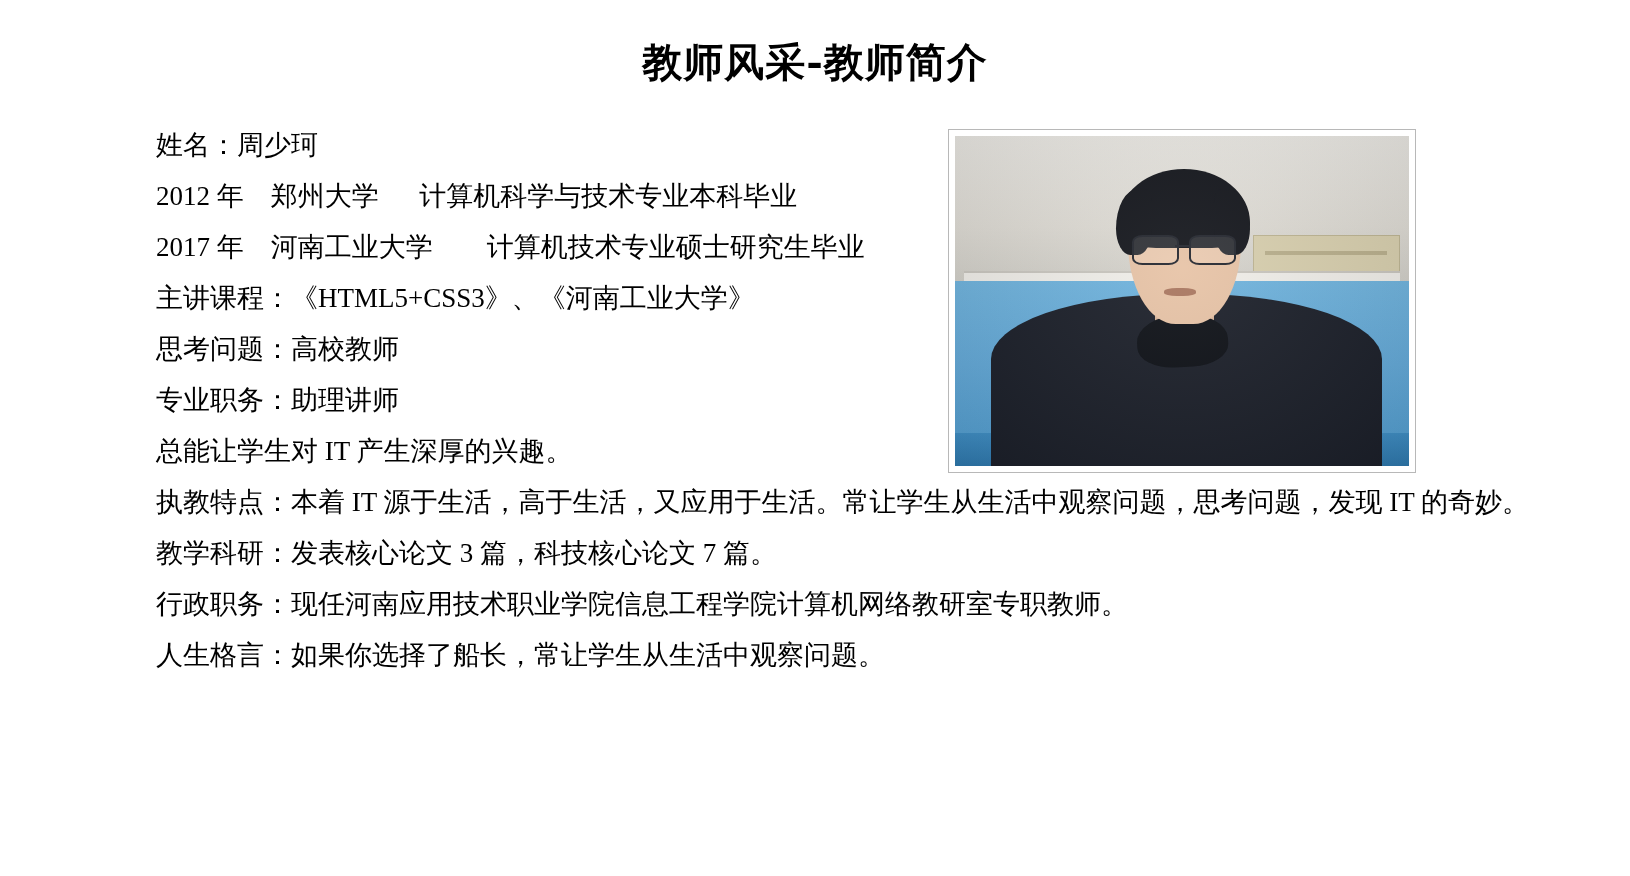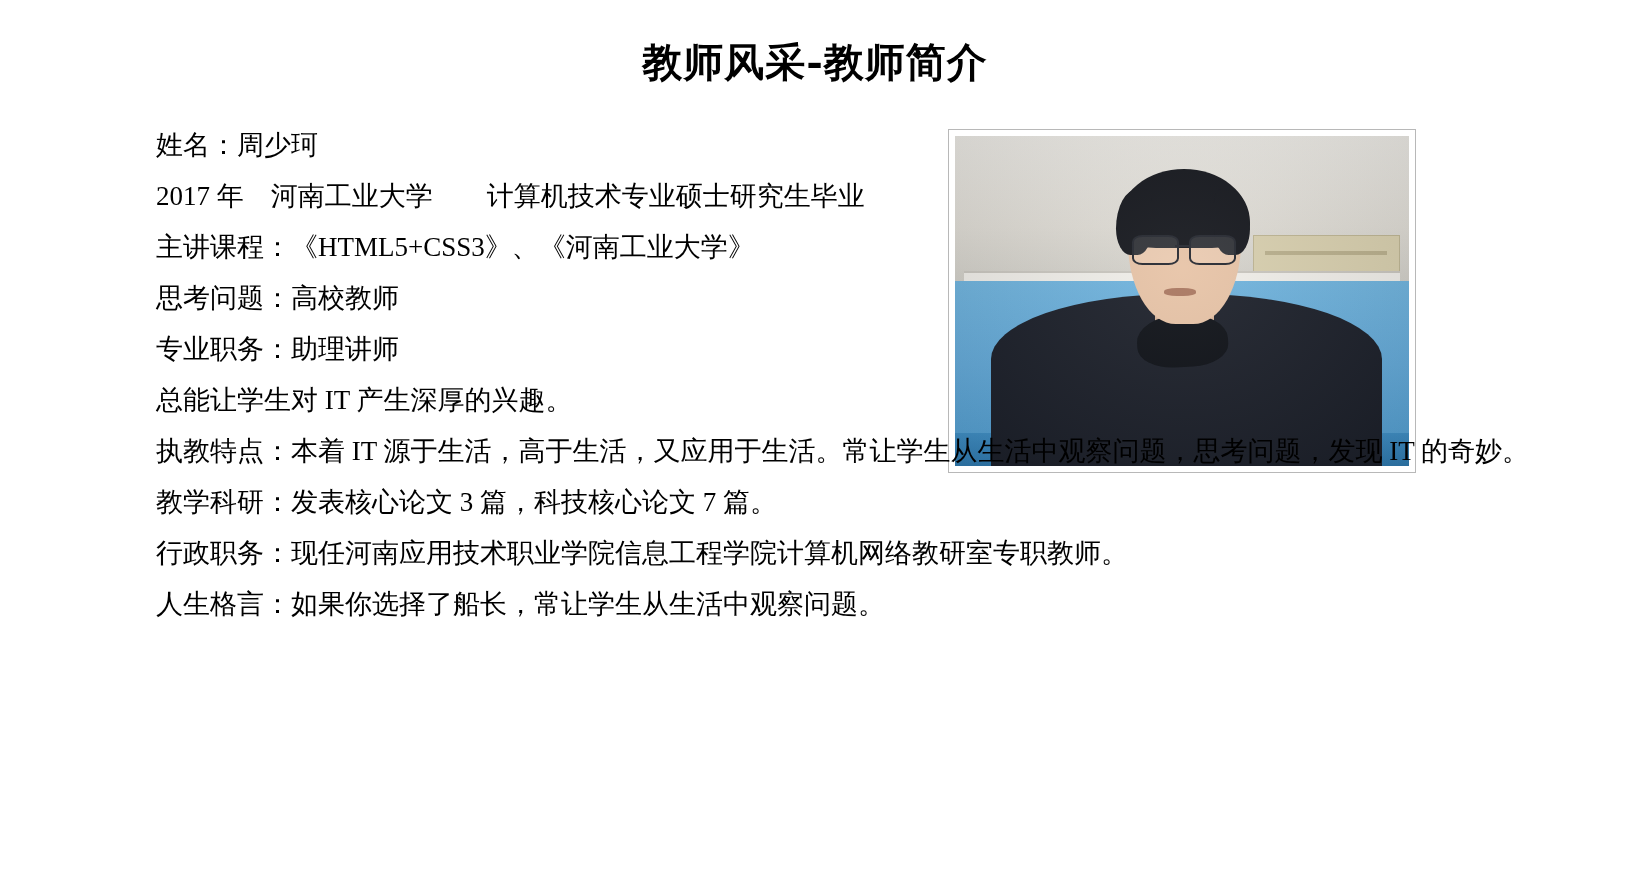--- a/index.html
+++ b/index.html
@@ -223,20 +223,21 @@
       <div class="ph-glass-l"></div>
       <div class="ph-glass-r"></div>
       <div class="ph-bridge"></div>
       <div class="ph-mouth"></div>
       <div class="ph-shadow"></div>
     </div>
   </div>
 
   <div class="content">
     <div class="line short">姓名：周少珂</div>
+    <div class="line short">2012 年    郑州大学      计算机科学与技术专业本科毕业</div>
     <div class="line short">2017 年    河南工业大学        计算机技术专业硕士研究生毕业</div>
     <div class="line short">主讲课程：《HTML5+CSS3》、《河南工业大学》</div>
     <div class="line short">思考问题：高校教师</div>
     <div class="line short">专业职务：助理讲师</div>
     <div class="line wide">总能让学生对 IT 产生深厚的兴趣。</div>
     <div class="line wide">执教特点：本着 IT 源于生活，高于生活，又应用于生活。常让学生从生活中观察问题，思考问题，发现 IT 的奇妙。</div>
     <div class="line wide">教学科研：发表核心论文 3 篇，科技核心论文 7 篇。</div>
     <div class="line wide">行政职务：现任河南应用技术职业学院信息工程学院计算机网络教研室专职教师。</div>
     <div class="line wide">人生格言：如果你选择了船长，常让学生从生活中观察问题。</div>
   </div>

